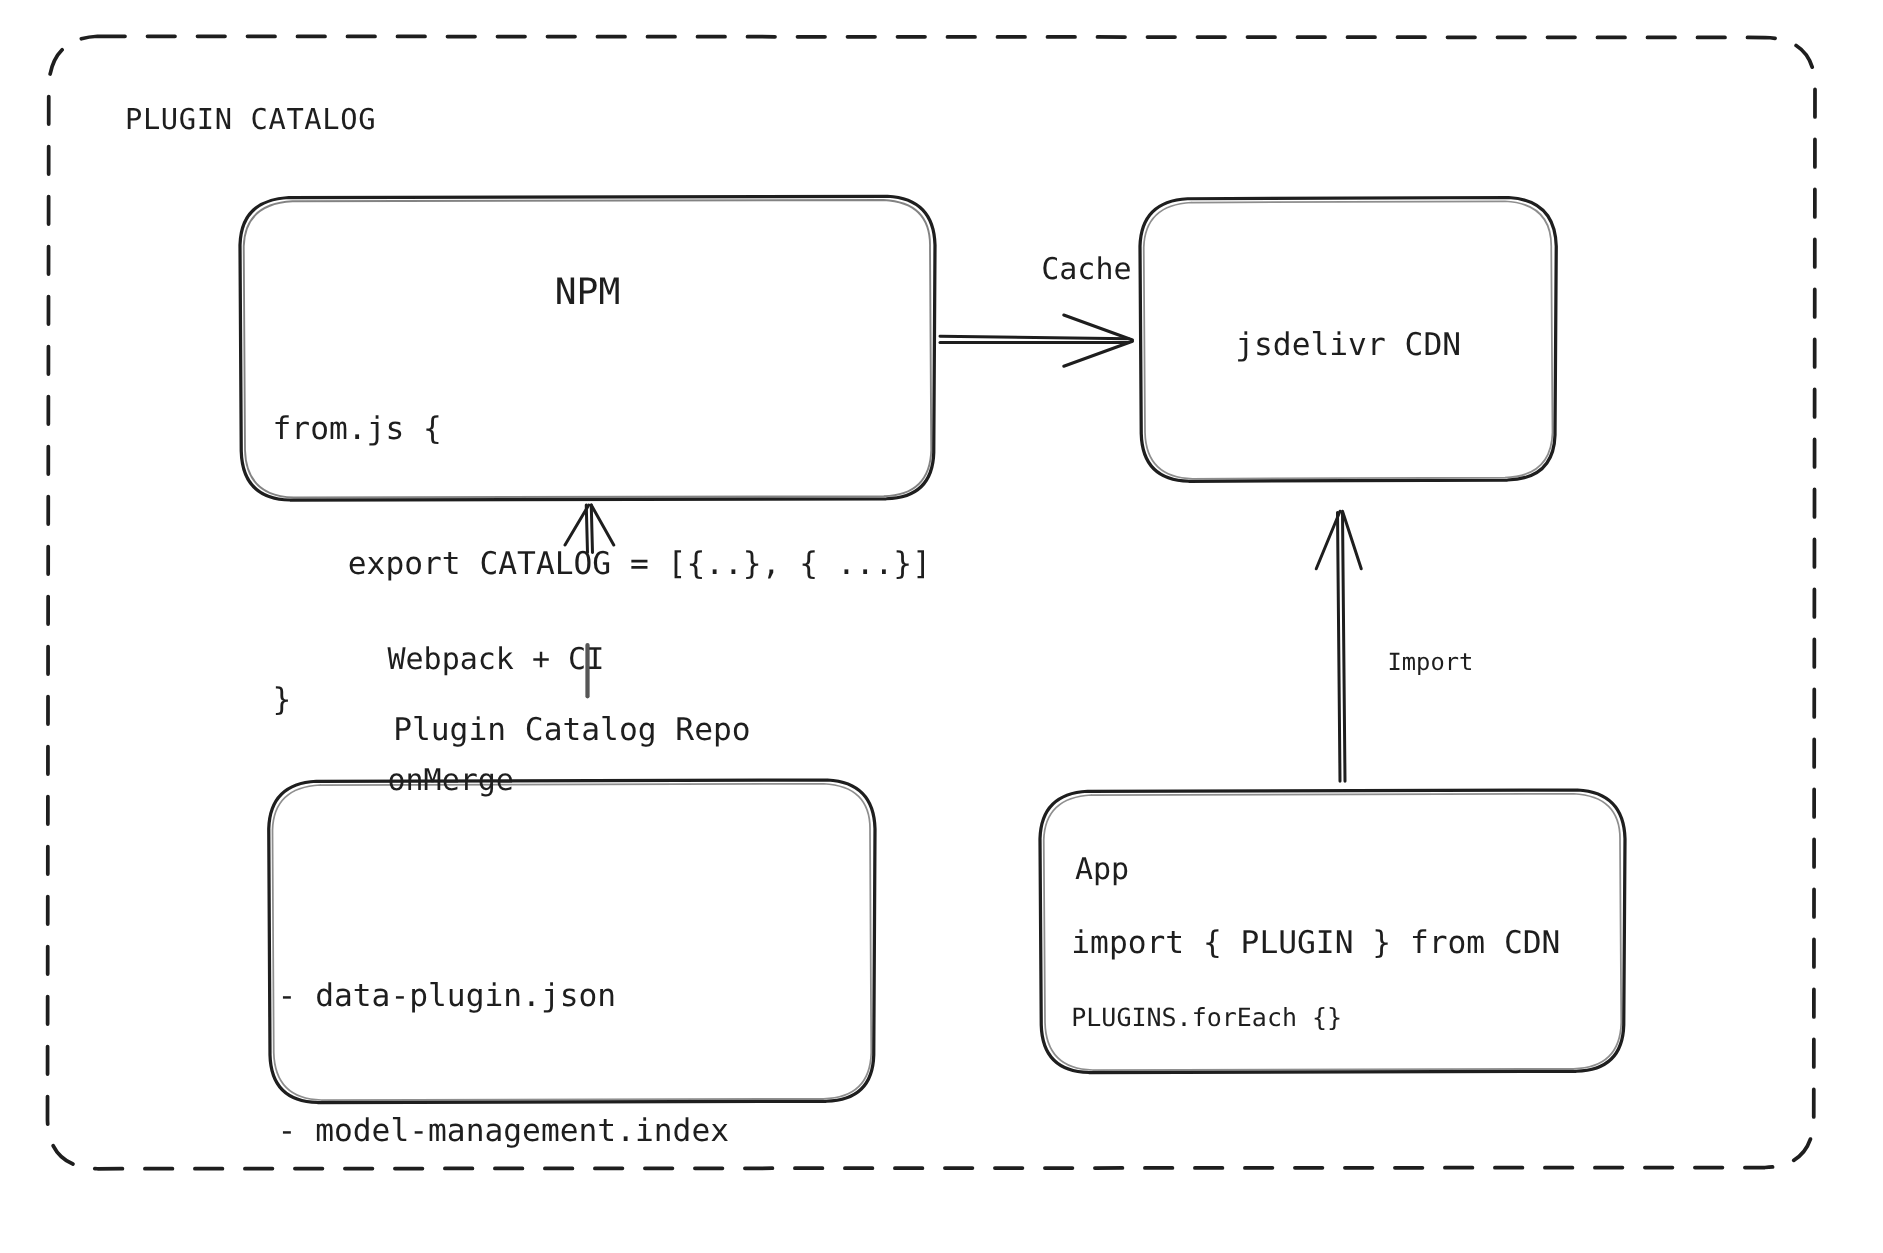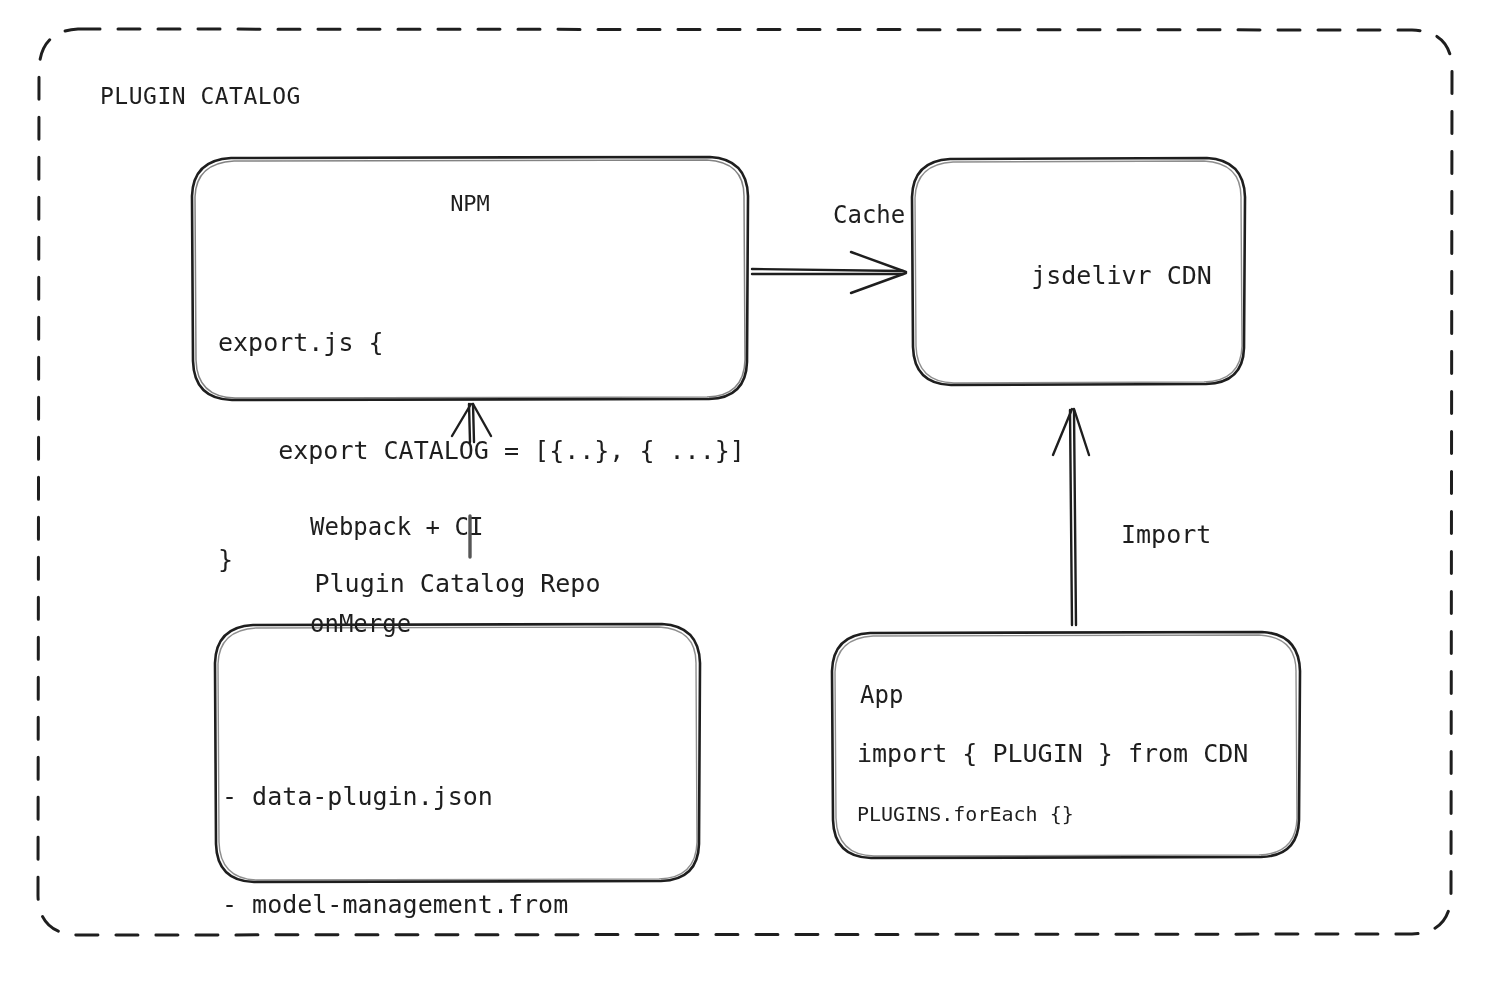--- a/index.html
+++ b/index.html
@@ -32,38 +32,37 @@
   }
   .group-title {
     left: 100px;
     top: 80px;
     font-size: 23px;
     letter-spacing: 0.5px;
     text-align: right;
   }
   .npm-title {
     left: 192px;
-    top: 188px;
+    top: 212px;
     width: 556px;
     text-align: center;
-    font-size: 22px;
+    font-size: 29px;
   }
   .npm-code {
     left: 218px;
     top: 252px;
     font-size: 25px;
     line-height: 1.45;
   }
   .cdn-title {
     left: 912px;
     top: 258px;
     width: 333px;
     text-align: center;
     font-size: 25px;
-    padding-left: 43px;
   }
   .cache-lbl {
     left: 789px;
     top: 198px;
     font-size: 24px;
     margin-left: 44px;
   }
   .webpack-lbl {
     left: 310px;
     top: 446px;
@@ -81,22 +80,21 @@
   }
   .repo-items {
     left: 222px;
     top: 706px;
     font-size: 25px;
     line-height: 1.45;
   }
   .import-lbl {
     left: 1110px;
     top: 517px;
-    font-size: 25px;
-    margin-left: 11px;
+    font-size: 19px;
   }
   .app-title {
     left: 860px;
     top: 678px;
     font-size: 24px;
   }
   .app-code-1 {
     left: 857px;
     top: 736px;
     font-size: 25px;
@@ -232,39 +230,39 @@
       <path d="M 1053 455 L 1072 409"></path>
       <path d="M 1089 455 L 1074 409"></path>
     </g>
   </svg>
 
   <div class="lbl group-title">PLUGIN CATALOG</div>
 
   <div class="lbl npm-title">NPM</div>
 
   <div class="lbl npm-code">
-    <div>export.js {</div>
+    <div>from.js {</div>
     <div>    export CATALOG = [{..}, { ...}]</div>
     <div>}</div>
   </div>
 
   <div class="lbl cdn-title">jsdelivr CDN</div>
 
   <div class="lbl cache-lbl">Cache</div>
 
   <div class="lbl webpack-lbl">
     <div>Webpack + CI</div>
     <div>onMerge</div>
   </div>
 
   <div class="lbl repo-title">Plugin Catalog Repo</div>
 
   <div class="lbl repo-items">
     <div>- data-plugin.json</div>
-    <div>- model-management.from</div>
+    <div>- model-management.index</div>
     <div>...</div>
   </div>
 
   <div class="lbl import-lbl">Import</div>
 
   <div class="lbl app-title">App</div>
 
   <div class="lbl app-code-1">import { PLUGIN } from CDN</div>
 
   <div class="lbl app-code-2">PLUGINS.forEach {}</div>

